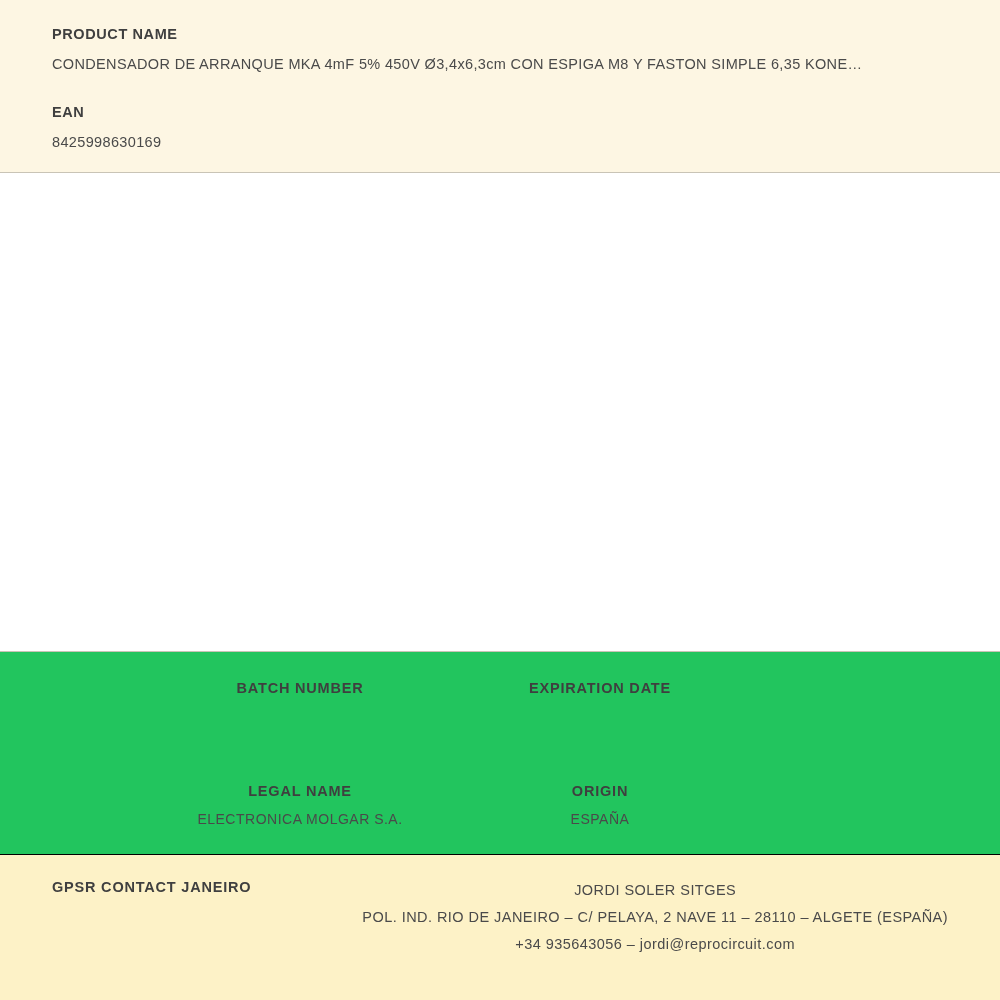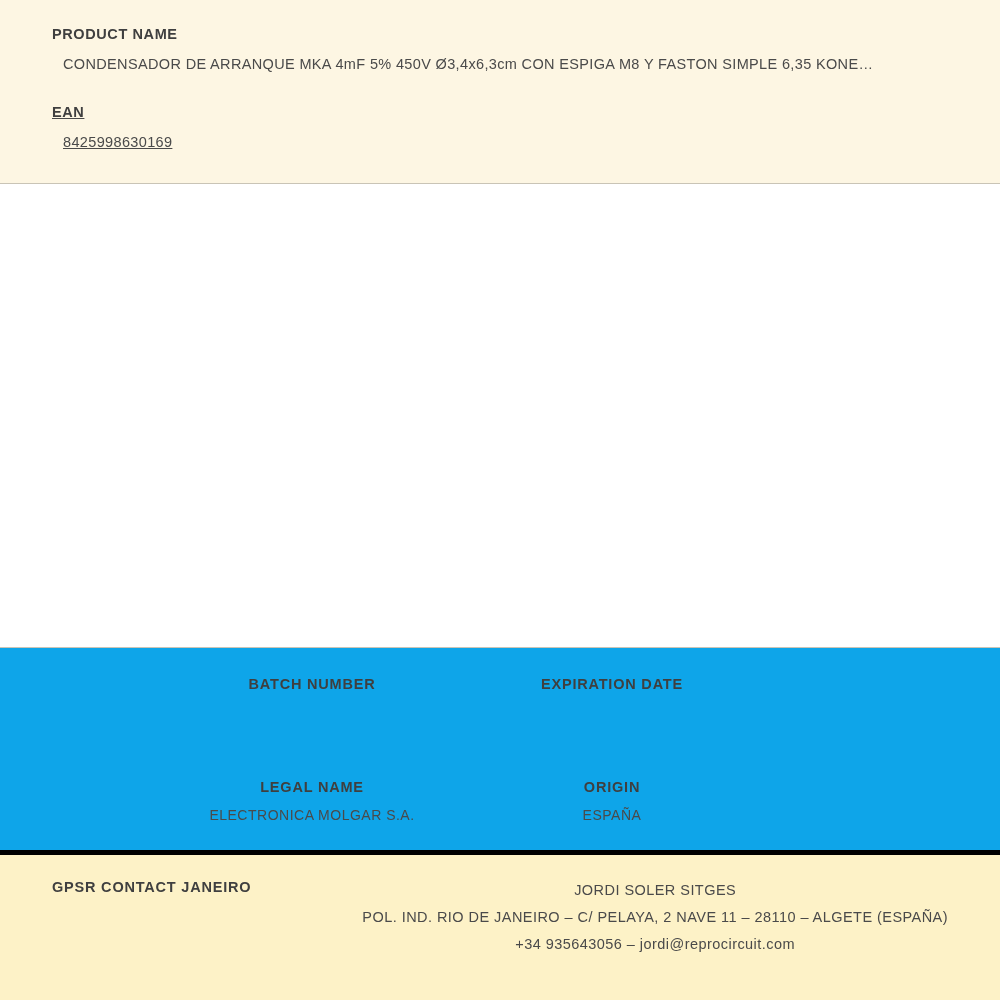--- a/index.html
+++ b/index.html
@@ -33,41 +33,40 @@
     font-size: 14.5px;
     font-weight: 700;
     letter-spacing: 0.6px;
     color: #3f3f3f;
     margin: 0 0 14px 0;
   }
   .field-value {
     font-size: 14.5px;
     letter-spacing: 0.35px;
     color: #4a4a4a;
-    margin: 11px;
+    margin: 0;
     white-space: nowrap;
     overflow: hidden;
   }
   .field-block + .field-block {
     margin-top: 32px;
-    text-decoration: underline;
   }
 
   
   .middle-section {
     flex: 1 1 auto;
     background: #ffffff;
     border-bottom: 1px solid #c9c4b6;
   }
 
   
   .details-section {
-    background: #0ea5e9;
-    border-bottom: 5px solid #000000;
-    padding: 28px 0 26px 12px;
+    background: #22c55e;
+    border-bottom: 1px solid #000000;
+    padding: 28px 0 26px 0;
     box-sizing: border-box;
   }
   .details-row {
     display: flex;
     width: 100%;
   }
   .details-col {
     flex: 0 0 400px;
     text-align: center;
   }

